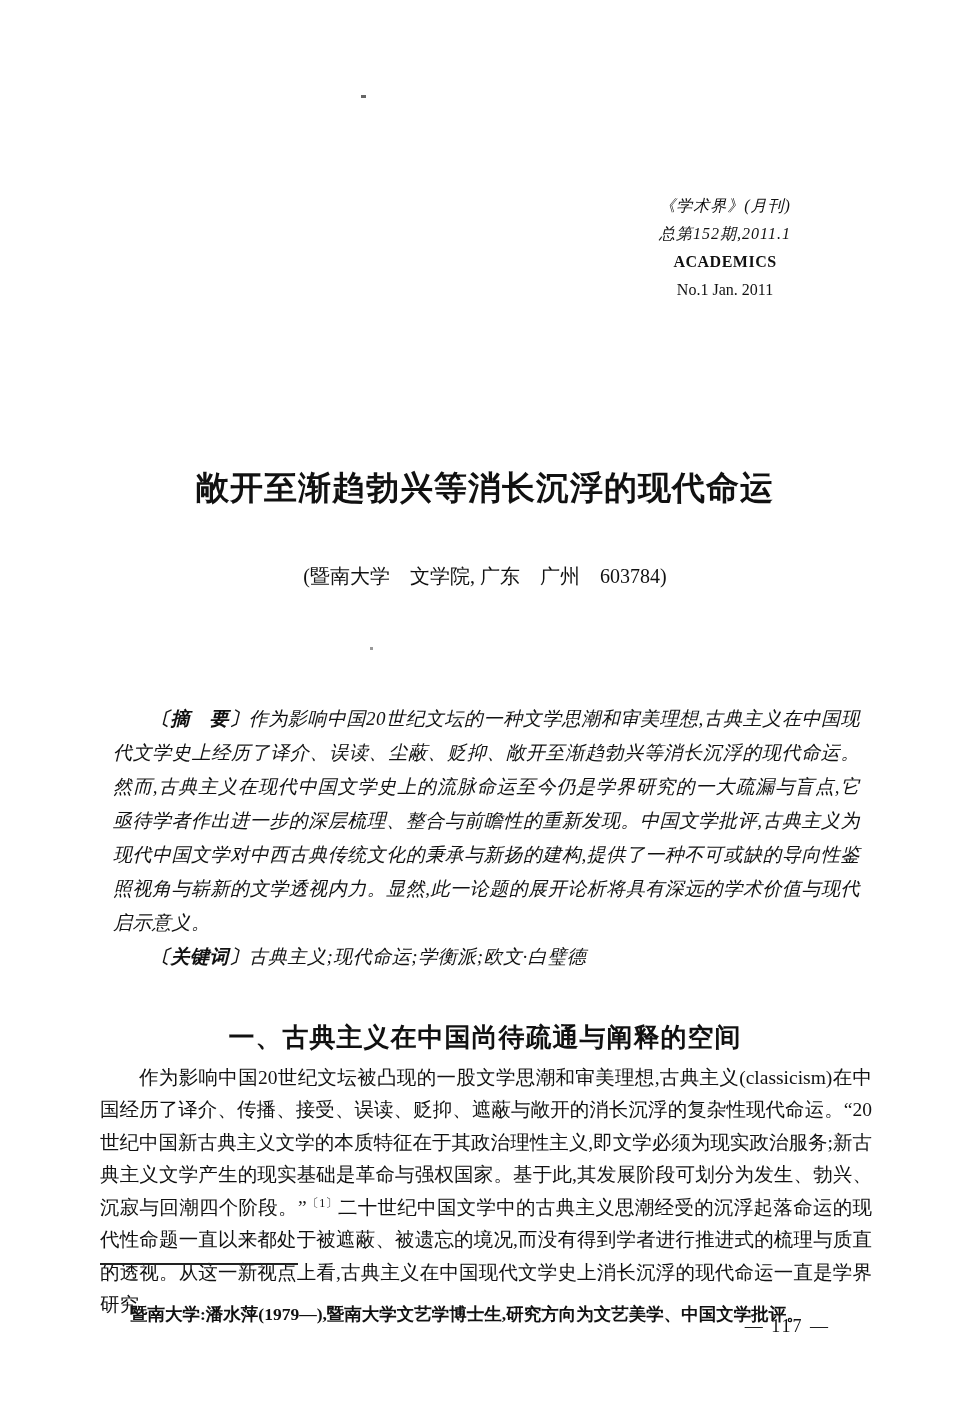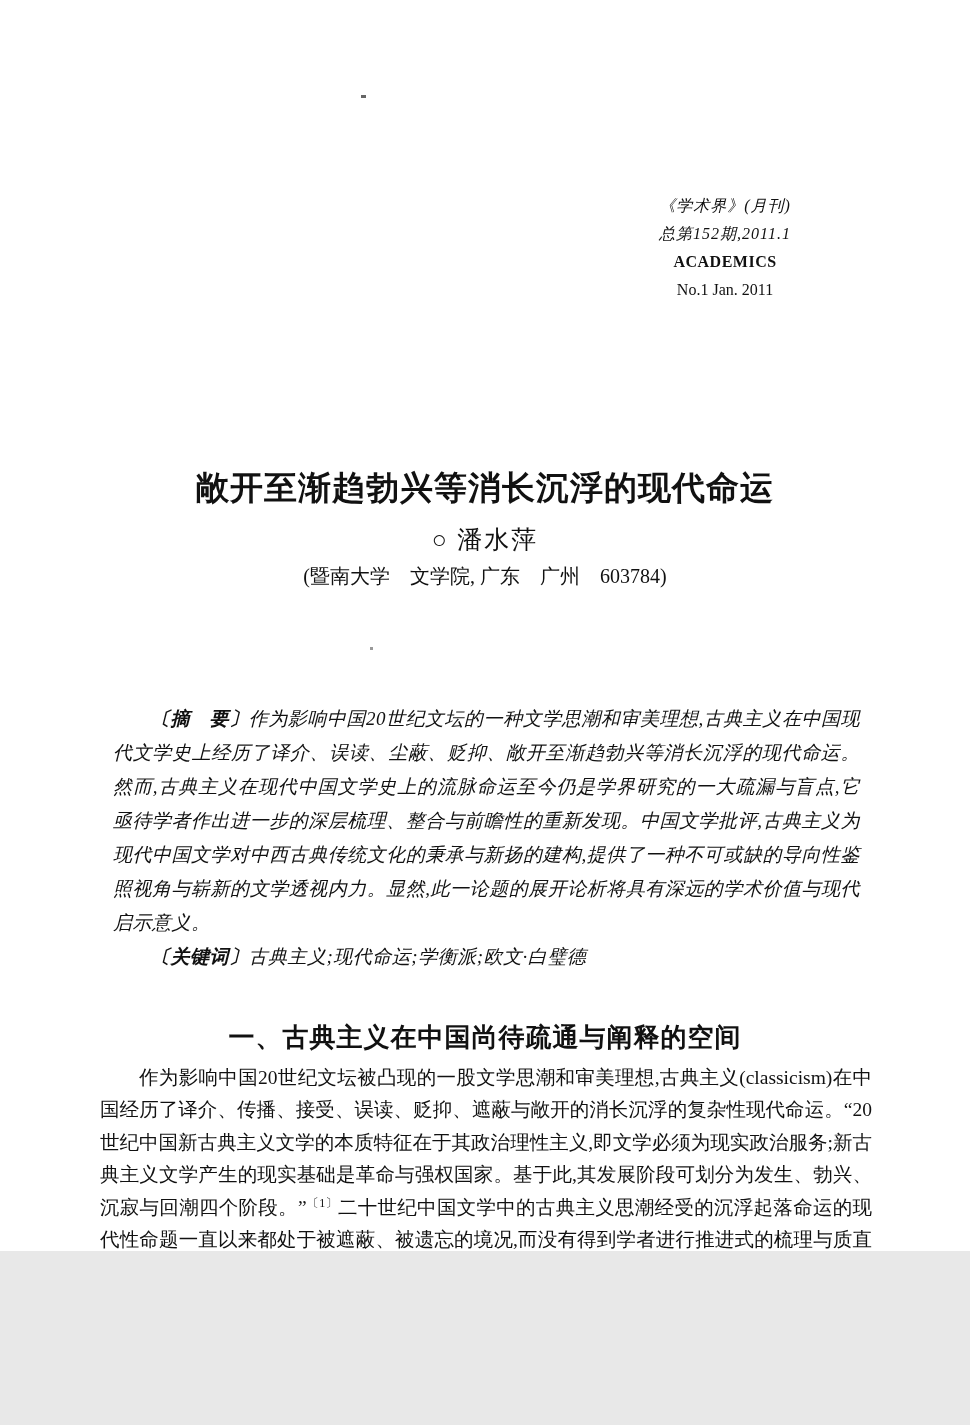--- a/index.html
+++ b/index.html
@@ -3,21 +3,21 @@
 <meta charset="utf-8">
 <style>
   html, body {
     margin: 0;
     padding: 0;
     background: #e8e8e8;
   }
   .page {
     position: relative;
     width: 970px;
-    height: 1251px;
+    height: 1425px;
     margin: 0 auto;
     background: #ffffff;
     color: #111111;
     font-family: "Liberation Serif", serif;
     overflow: hidden;
   }
   
   .speck { position: absolute; background: #666; }
   .speck-1 { left: 361px; top: 95px; width: 5px; height: 3px; }
   .speck-2 { left: 370px; top: 647px; width: 3px; height: 3px; background:#999; }
@@ -160,24 +160,20 @@
 
   <div class="journal-meta">
     <div class="cn">《学术界》(月刊)</div>
     <div class="cn">总第152期,2011.1</div>
     <div class="en-name">ACADEMICS</div>
     <div class="en-date">No.1 Jan. 2011</div>
   </div>
 
   <h1 class="article-title">敞开至渐趋勃兴等消长沉浮的现代命运</h1>
 
-  <div class="author-line">
-    <span>○</span>
-    <span>潘水萍</span>
-  </div>
 
   <div class="affiliation-line">(暨南大学　文学院, 广东　广州　603784)</div>
 
   <div class="abstract-block">
     <p><span class="abstract-label">〔摘　要〕</span><span>作为影响中国20世纪文坛的一种文学思潮和审美理想,古典主义在中国现代文学史上经历了译介、误读、尘蔽、贬抑、敞开至渐趋勃兴等消长沉浮的现代命运。然而,古典主义在现代中国文学史上的流脉命运至今仍是学界研究的一大疏漏与盲点,它亟待学者作出进一步的深层梳理、整合与前瞻性的重新发现。中国文学批评,古典主义为现代中国文学对中西古典传统文化的秉承与新扬的建构,提供了一种不可或缺的导向性鉴照视角与崭新的文学透视内力。显然,此一论题的展开论析将具有深远的学术价值与现代启示意义。</span></p>
     <p class="keywords-para"><span class="keywords-label">〔关键词〕</span><span>古典主义;现代命运;学衡派;欧文·白璧德</span></p>
   </div>
 
   <h2 class="section-heading">一、古典主义在中国尚待疏通与阐释的空间</h2>
 

